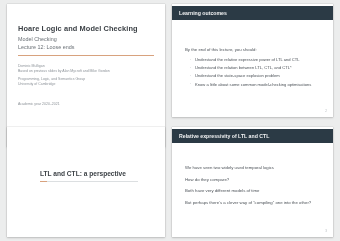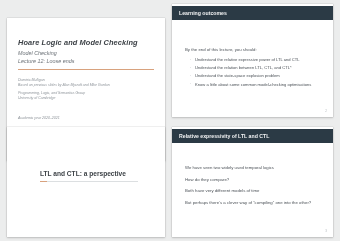--- a/index.html
+++ b/index.html
@@ -20,21 +20,21 @@
     box-sizing: border-box;
   }
   .slide {
     position: absolute;
     background: #ffffff;
     box-sizing: border-box;
     overflow: hidden;
     box-shadow: 0 0 1px rgba(0,0,0,0.30), 0 1px 2px rgba(0,0,0,0.16);
   }
   
-  .slide-title    { left: 7px;   top: 18px;   width: 158px; height: 143px; font-style: italic; }
+  .slide-title    { left: 7px;   top: 4px;   width: 158px; height: 143px; }
   .slide-section  { left: 7px;   top: 127px; width: 158px; height: 110px; }
   .slide-outcomes { left: 172px; top: 4px;   width: 161px; height: 113px; }
   .slide-expr     { left: 172px; top: 127px; width: 161px; height: 110px; }
 
   
   .t-title {
     position: absolute;
     left: 11px;
     top: 20px;
     font-size: 7.4px;

